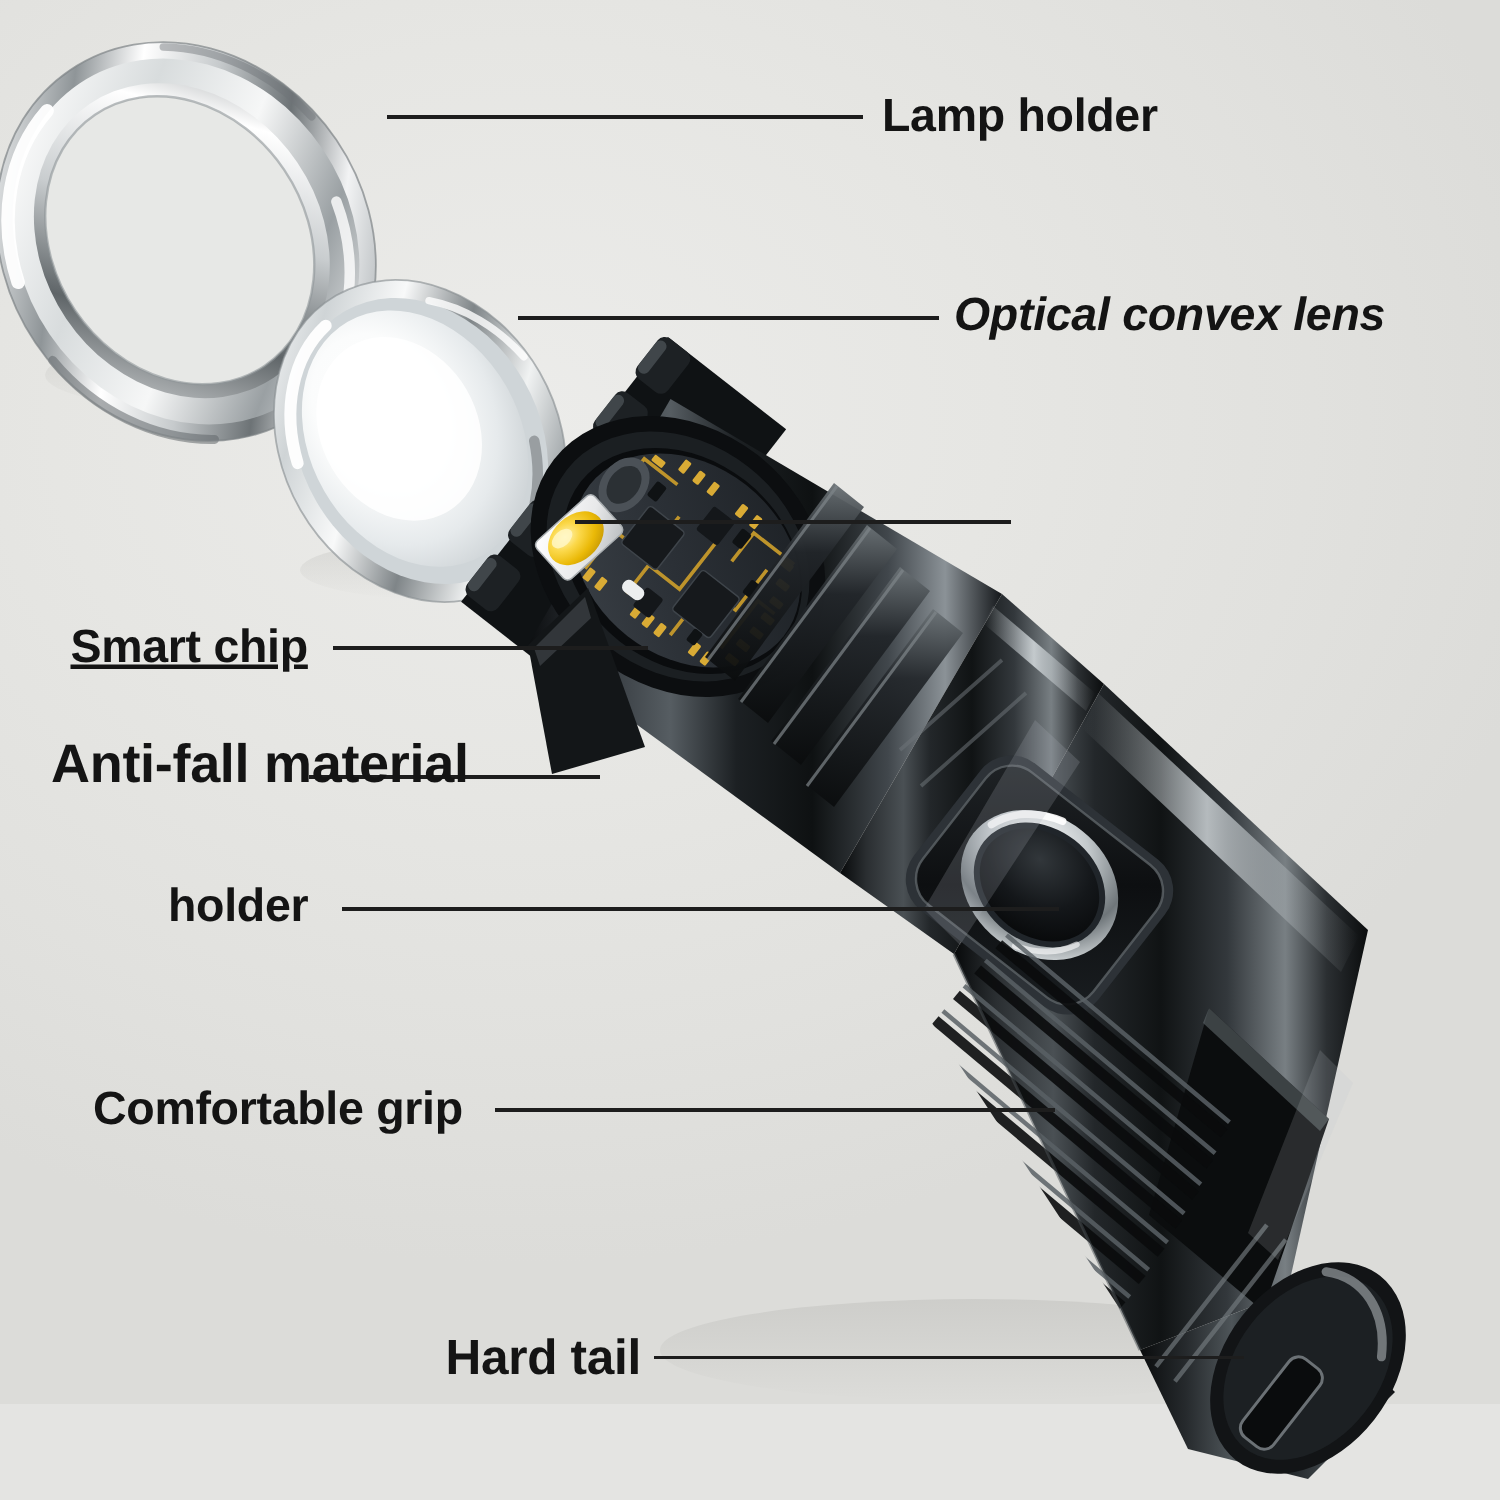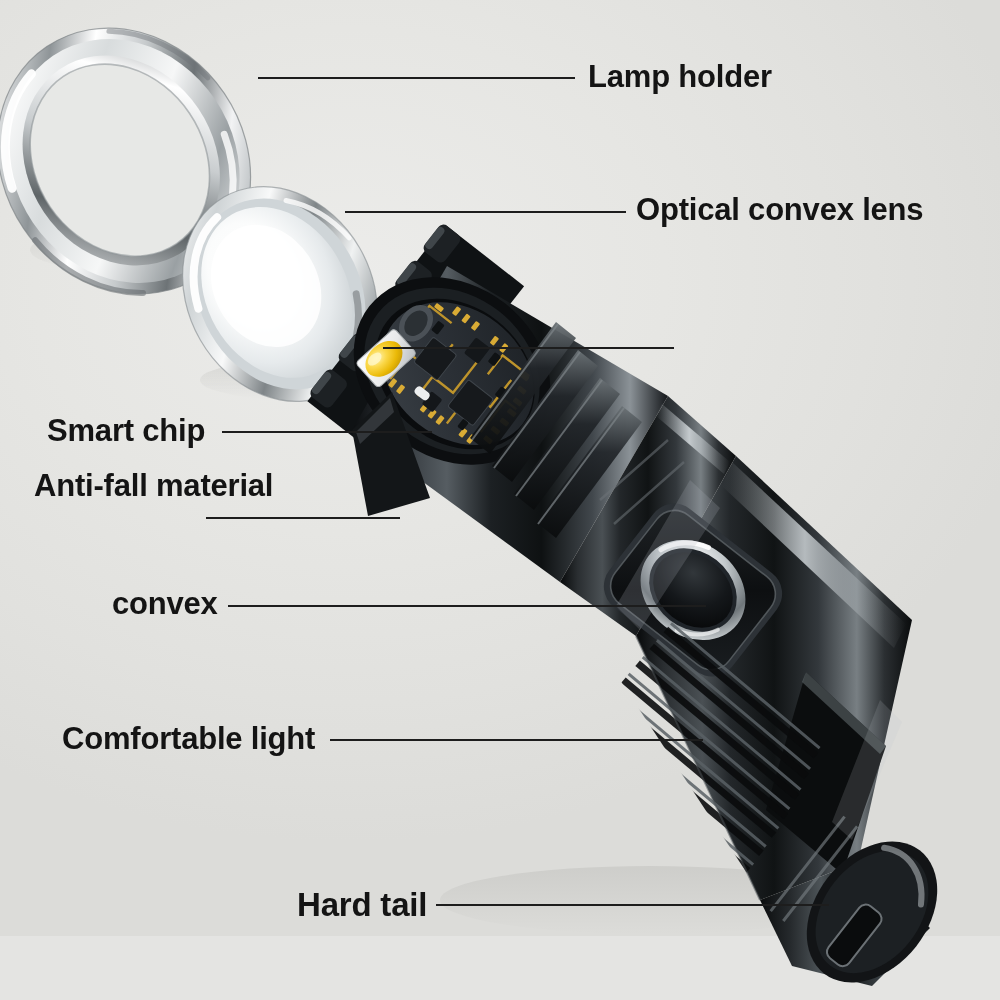--- a/index.html
+++ b/index.html
@@ -414,27 +414,27 @@
       <line x1="206" y1="518" x2="400" y2="518"></line>
       <line x1="228" y1="606" x2="706" y2="606"></line>
       <line x1="330" y1="740" x2="703" y2="740"></line>
       <line x1="436" y1="905" x2="829" y2="905"></line>
     </g>
   </svg>
 
   <div class="labels">
     <div class="lbl" style="left:588px;top:61px;font-size:31px;">Lamp holder</div>
 
-    <div class="lbl" style="left:636px;top:194px;font-size:31px;">Optical convex lens</div>
-
-
-    <div class="lbl" style="left:47px;top:415px;font-size:31px;">Smart chip</div>
-
-    <div class="lbl" style="left:34px;top:470px;font-size:31px;">Anti-fall material</div>
-
-    <div class="lbl" style="left:112px;top:588px;font-size:31px;">convex</div>
-
-    <div class="lbl" style="left:62px;top:723px;font-size:31px;">Comfortable light</div>
+    <div class="lbl" style="left:636px;top:194px;font-size:31px;font-style:italic;">Optical convex lens</div>
+
+
+    <div class="lbl" style="left:47px;top:415px;font-size:31px;text-decoration:underline;">Smart chip</div>
+
+    <div class="lbl" style="left:34px;top:491px;font-size:36px;">Anti-fall material</div>
+
+    <div class="lbl" style="left:112px;top:588px;font-size:31px;">holder</div>
+
+    <div class="lbl" style="left:62px;top:723px;font-size:31px;">Comfortable grip</div>
 
     <div class="lbl" style="left:297px;top:888px;font-size:33px;">Hard tail</div>
   </div>
 
 </div>
 
 </body></html>

